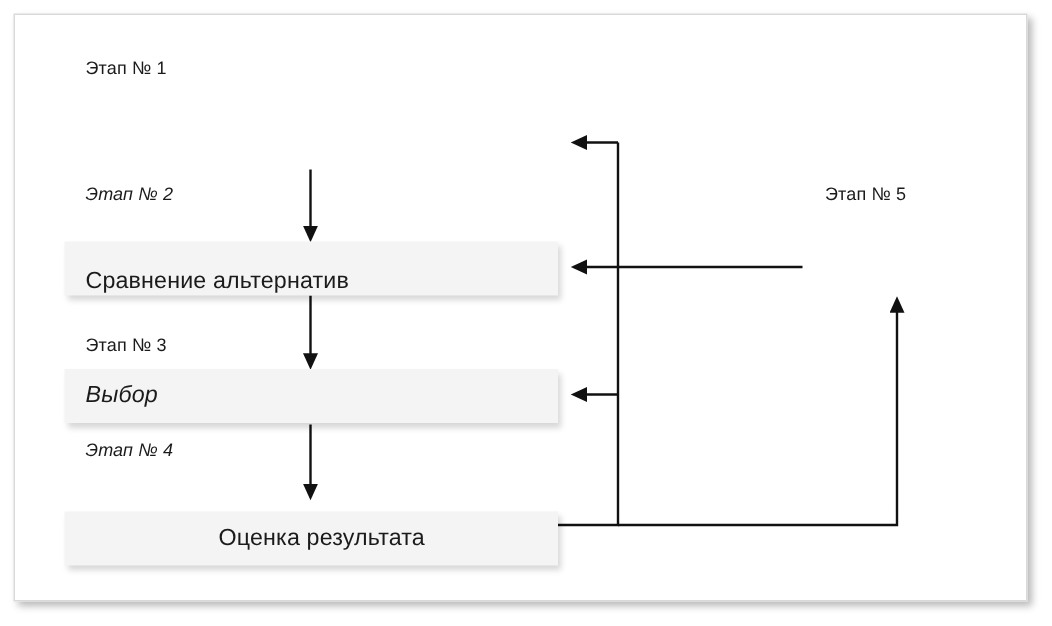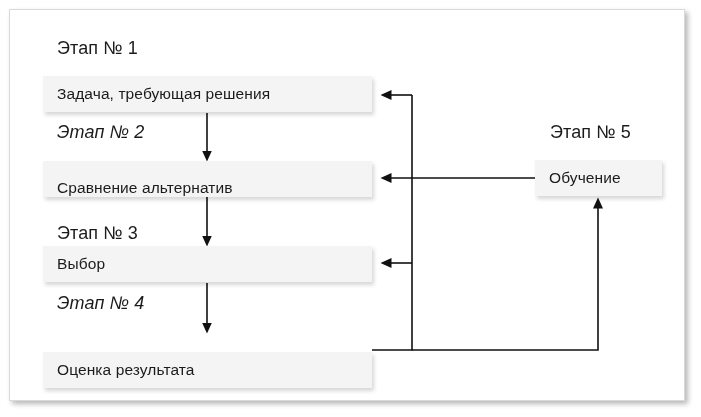--- a/index.html
+++ b/index.html
@@ -48,21 +48,21 @@
   }
   .box-label {
     font-size: 15.5px;
     color: #1b1b1b;
     padding-left: 14px;
     letter-spacing: 0.1px;
     white-space: nowrap;
   }
   .stage-label {
     position: absolute;
-    font-size: 18px;
+    font-size: 12px;
     color: #1b1b1b;
     white-space: nowrap;
     letter-spacing: 0.1px;
   }
 </style>
 </head>
 <body>
 
 <div id="canvas">
 
@@ -111,33 +111,27 @@
       <path d="M412,350 L598,350 L598,207" fill="none" stroke="#111111" stroke-width="1.6" marker-end="url(#arrow-up)"></path>
     </g>
   </svg>
 
   <div class="stage-label" style="left:57px; top:38px;">Этап № 1</div>
   <div class="stage-label" style="left:57px; top:122px;font-style:italic;">Этап № 2</div>
   <div class="stage-label" style="left:57px; top:223px;">Этап № 3</div>
   <div class="stage-label" style="left:57px; top:293px;font-style:italic;">Этап № 4</div>
   <div class="stage-label" style="left:550px; top:122px;">Этап № 5</div>
 
-  <div class="box" style="left:43px; top:76px; width:329px; height:36px;">
-    <span class="box-label">Задача, требующая решения</span>
-  </div>
 
   <div class="box" style="left:43px; top:161px; width:329px; height:36px;align-items:flex-end;">
     <span class="box-label">Сравнение альтернатив</span>
   </div>
 
-  <div class="box" style="left:43px; top:246px; width:329px; height:36px;">
+  <div class="box" style="left:43px; top:246px; width:329px; height:36px;font-style:italic;">
     <span class="box-label">Выбор</span>
   </div>
 
-  <div class="box" style="left:43px; top:352px; width:329px; height:36px;">
+  <div class="box" style="left:43px; top:341px; width:329px; height:36px;justify-content:center;">
     <span class="box-label">Оценка результата</span>
   </div>
 
-  <div class="box" style="left:535px; top:160px; width:127px; height:36px;">
-    <span class="box-label">Обучение</span>
-  </div>
 
 </div>
 
 </body></html>

